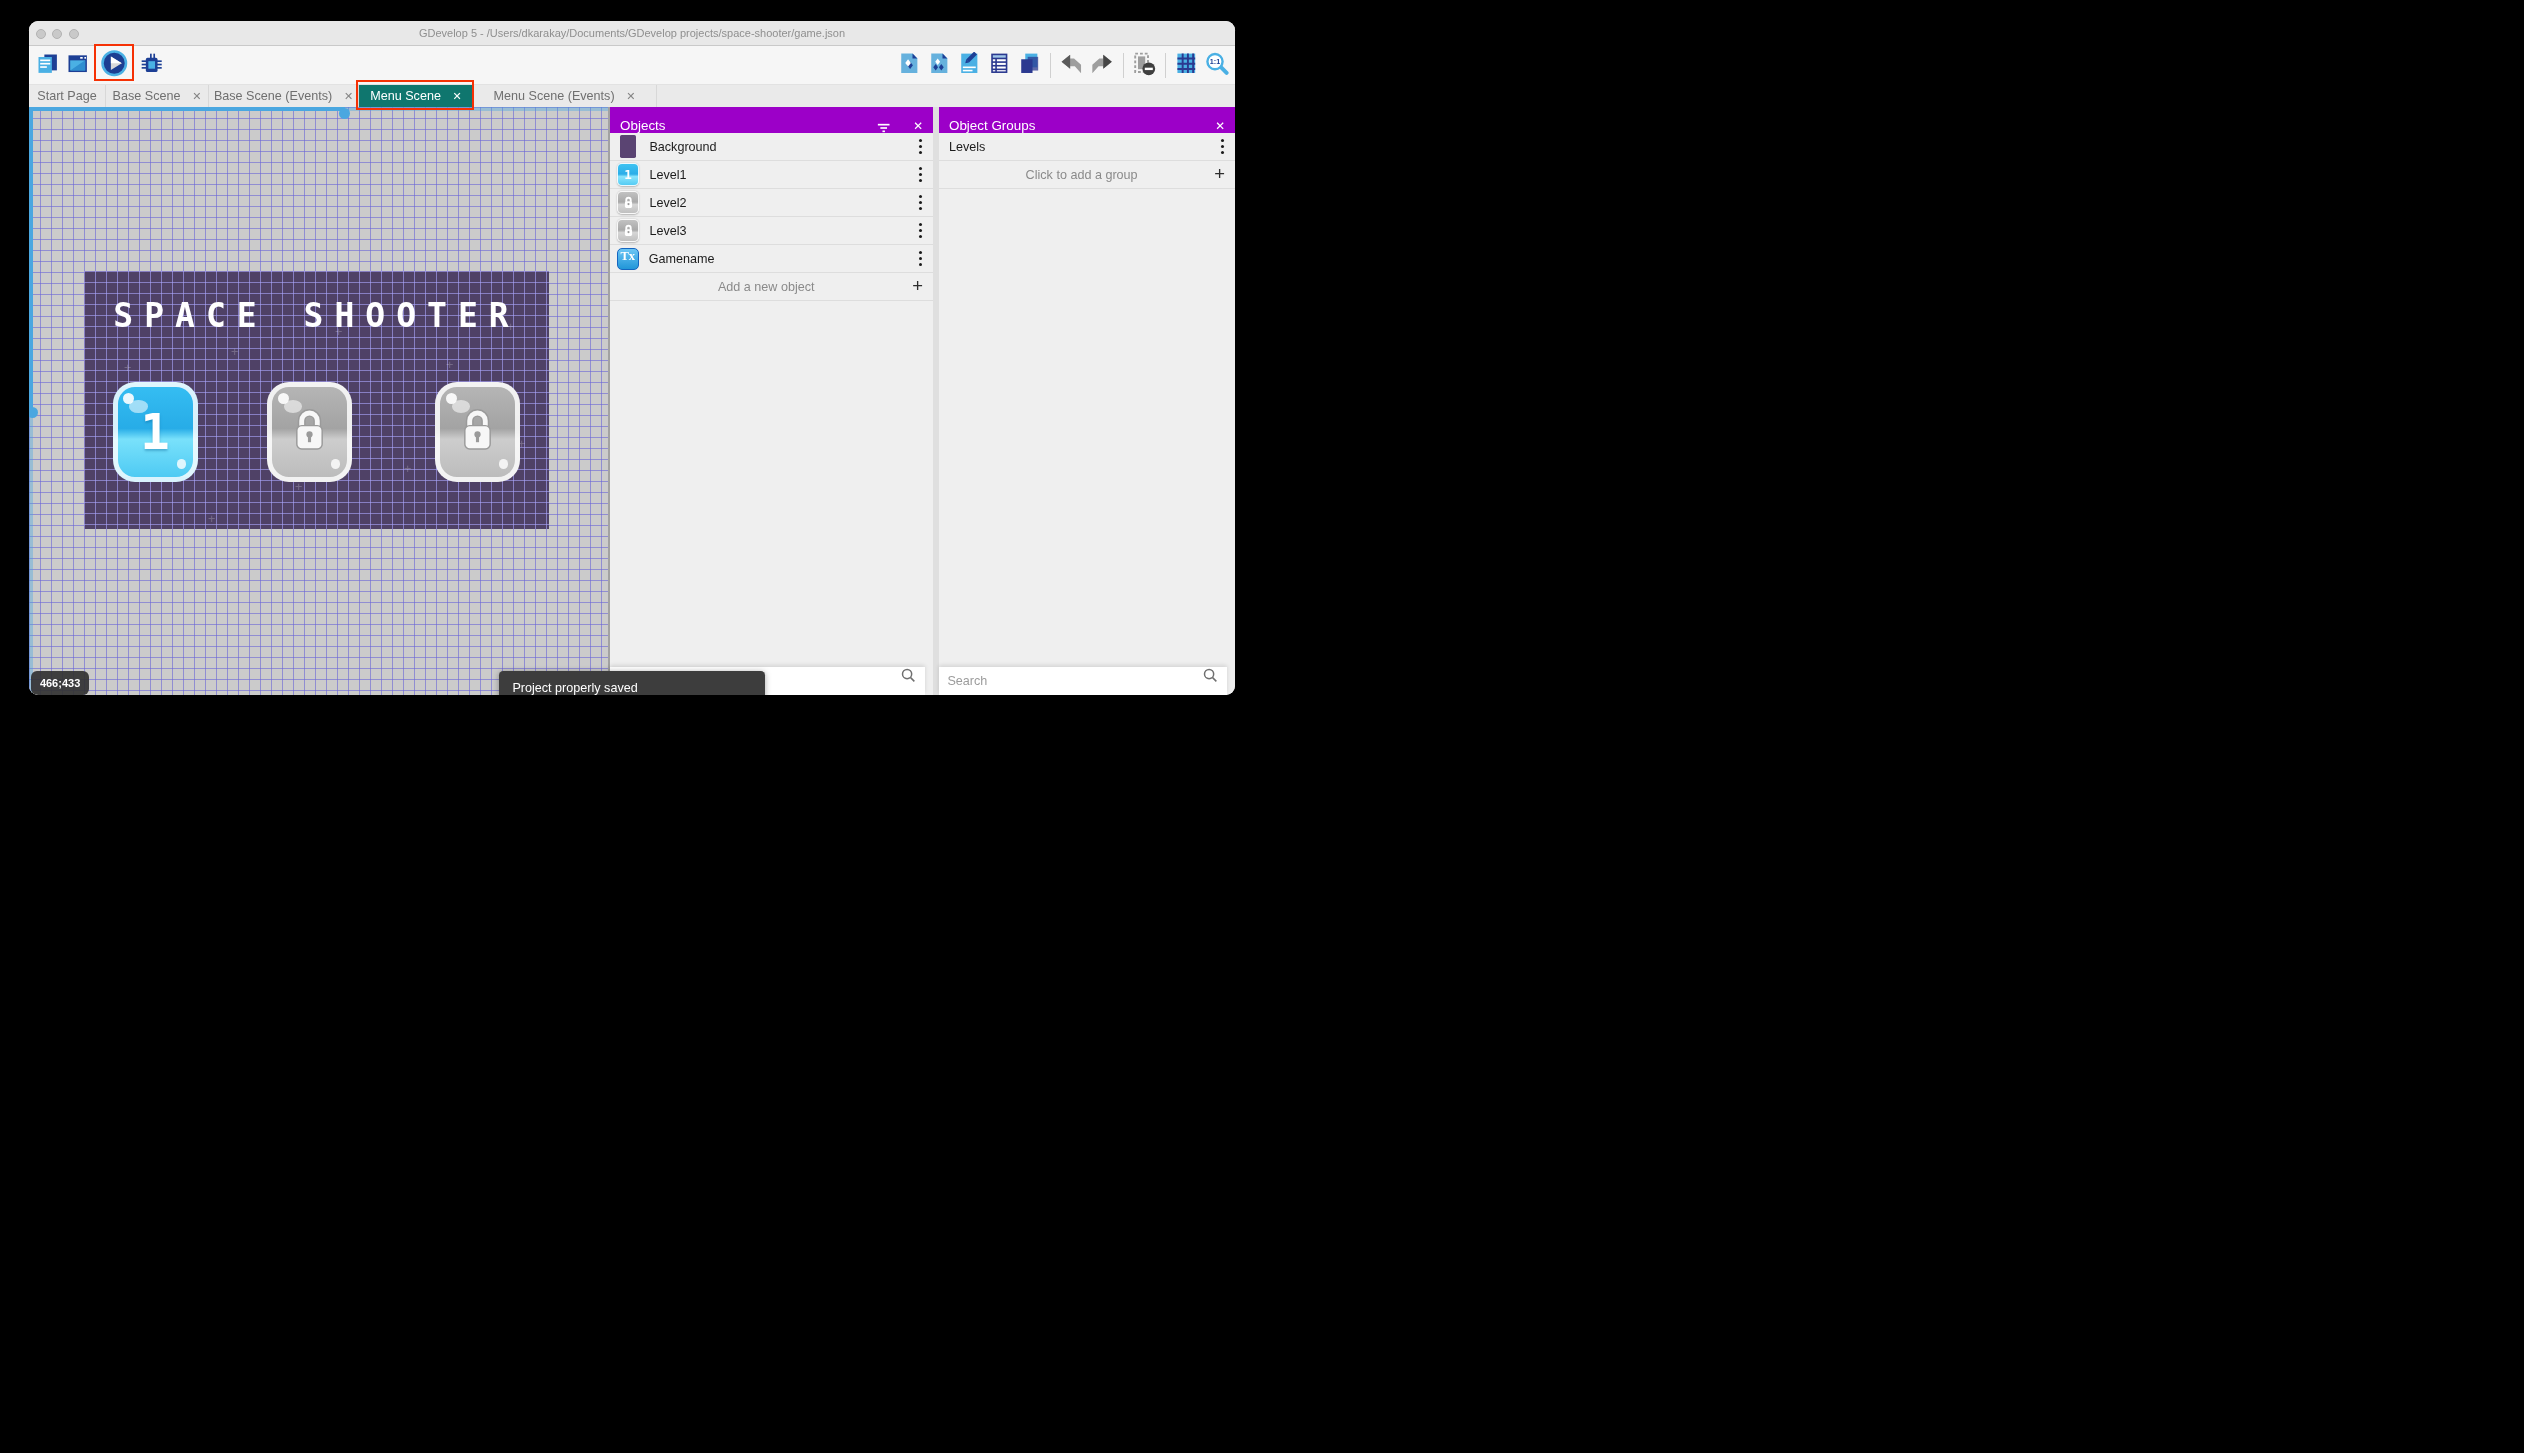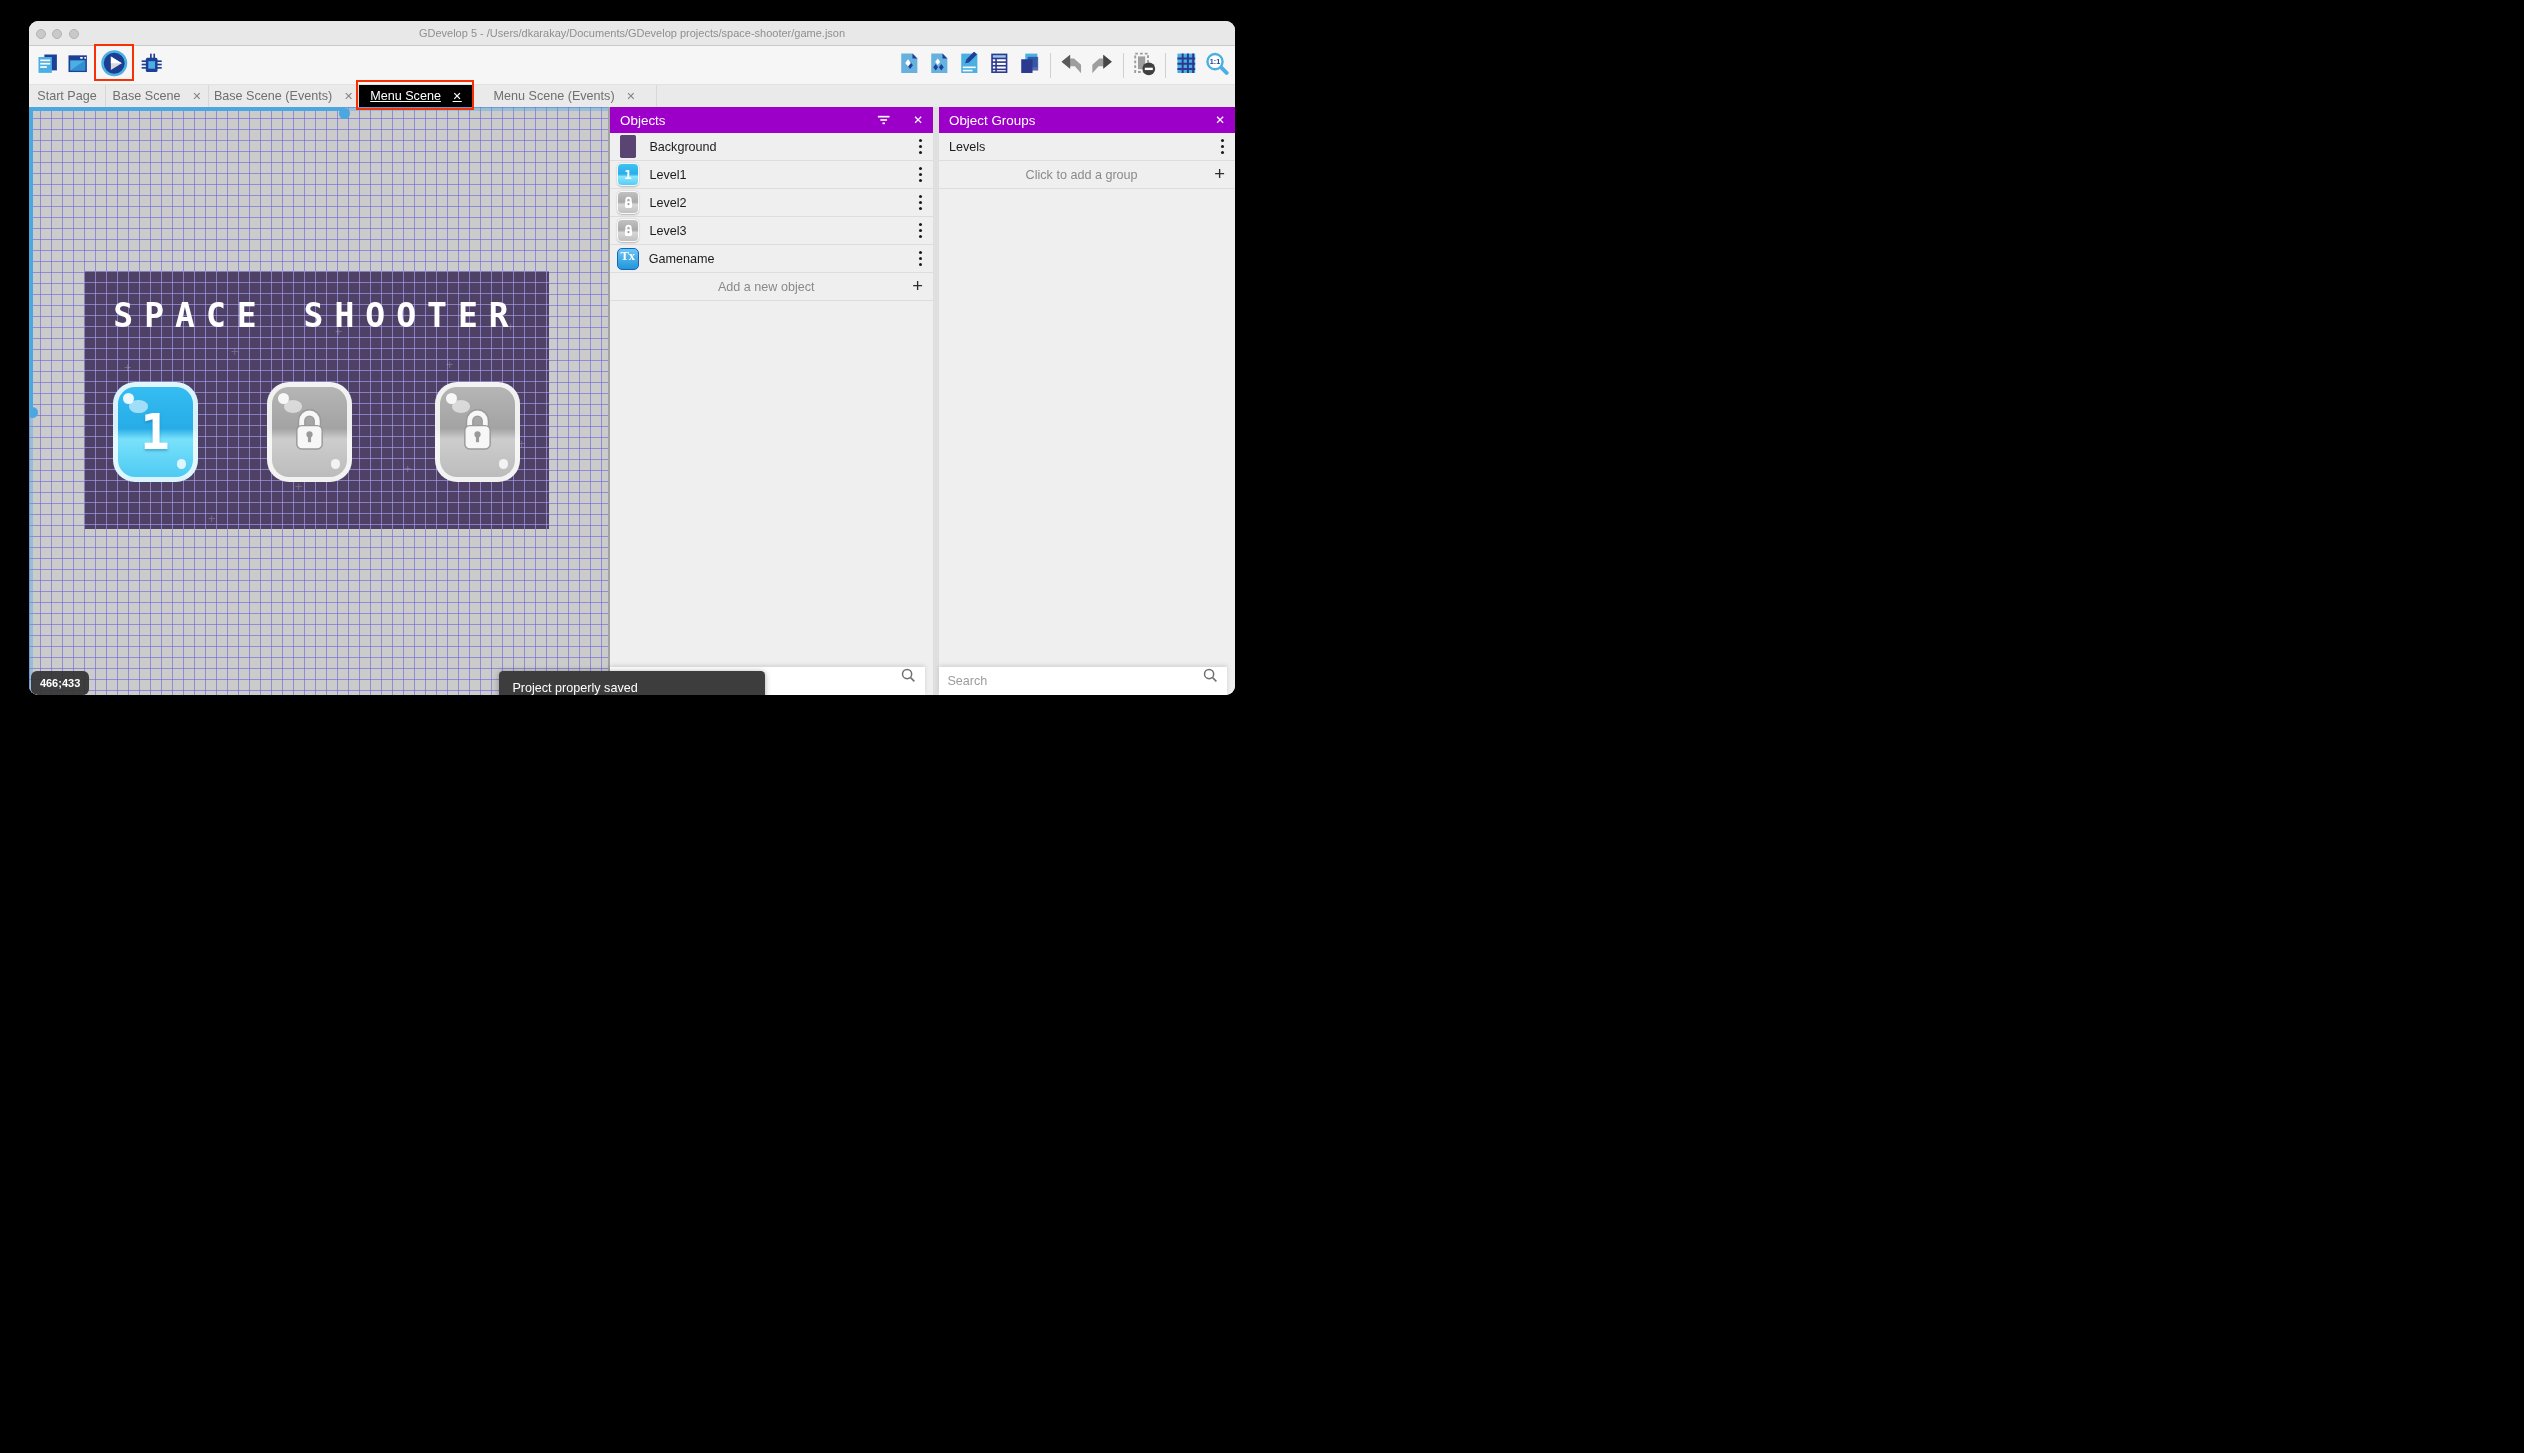--- a/index.html
+++ b/index.html
@@ -24,21 +24,21 @@
   .tb-left { gap:5px; }
   .tb-right { gap:5px; }
   .tb-btn { width:25px; height:28.5px; display:flex; align-items:center; justify-content:center; }
   .tb-btn.wide { width:39px; }
   .tb-sep { width:0.8px; height:25px; background:#d0d0d0; margin:0 3.3px; }
 
   
   .tabbar { height:23.4px; background:#eaeaea; display:flex; border-top:0.8px solid #e2e2e2; }
   .tab { display:flex; align-items:center; justify-content:center; gap:11.7px;
          font-size:12.6px; color:#6f6f6f; border-right:0.8px solid #d8d8d8; }
-  .tab.active { background:#000000; color:#fff; border-right:none;text-decoration:underline; }
+  .tab.active { background:#0f766e; color:#fff; border-right:none; }
   .tab-x { font-size:11px; color:#848484; }
   .tab.active .tab-x { color:#fff; }
 
   
   .main { position:absolute; left:0; right:0; top:86px; bottom:0; display:flex; }
 
   .canvas { flex:1; position:relative; overflow:hidden; background:#cbcbcb;
     background-image:
       linear-gradient(rgba(105,100,215,0.60) 0.8px, transparent 0.8px),
       linear-gradient(90deg, rgba(105,100,215,0.60) 0.8px, transparent 0.8px);
@@ -82,21 +82,21 @@
   .coord-badge { position:absolute; left:1.7px; bottom:0; background:rgba(50,50,50,0.92);
     color:#fff; font-size:11px; font-weight:bold; padding:5.9px 9.2px; border-radius:5.9px; z-index:20; }
 
   .vdiv { width:1.7px; background:#a2a2a2; }
   .panel-gap { width:5.9px; background:#dfdfdf; }
 
   
   .panel { background:#efefef; position:relative; }
   .panel.objects { width:323px; }
   .panel.groups  { width:296px; }
-  .panel-header { height:26px; background:#9c00c8; display:flex; align-items:center;
+  .panel-header { height:26px; background:#9c00c8; display:flex; align-items:flex-end;
     padding:0 10px; gap:23px; }
   .panel-title { flex:1; color:#fff; font-size:13.4px; }
   .ph-icon { color:#fff; font-size:11.7px; display:flex; align-items:center; }
 
   .row { height:28px; display:flex; align-items:center; gap:10px; padding:0 5px 0 6.7px;
     border-bottom:0.8px solid #dddddd; background:#efefef; }
   .row-name { flex:1; font-size:12.6px; color:#1c1c1c; }
   .kebab { width:15px; display:flex; flex-direction:column; align-items:center; gap:2.5px; padding:1.7px 0; }
   .kebab i { width:3.3px; height:3.3px; border-radius:50%; background:#1a1a1a; }
 

